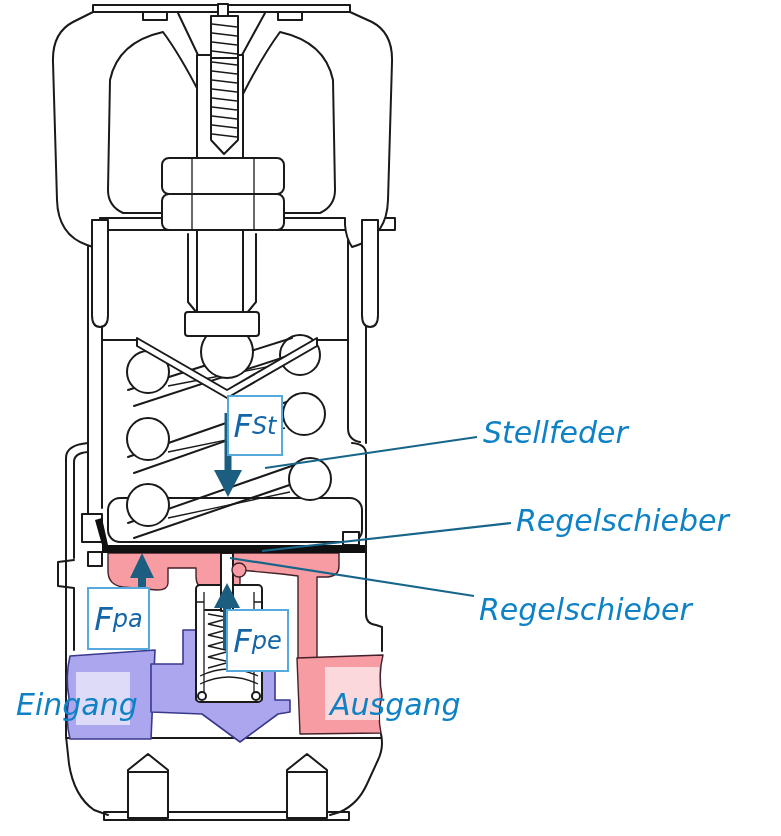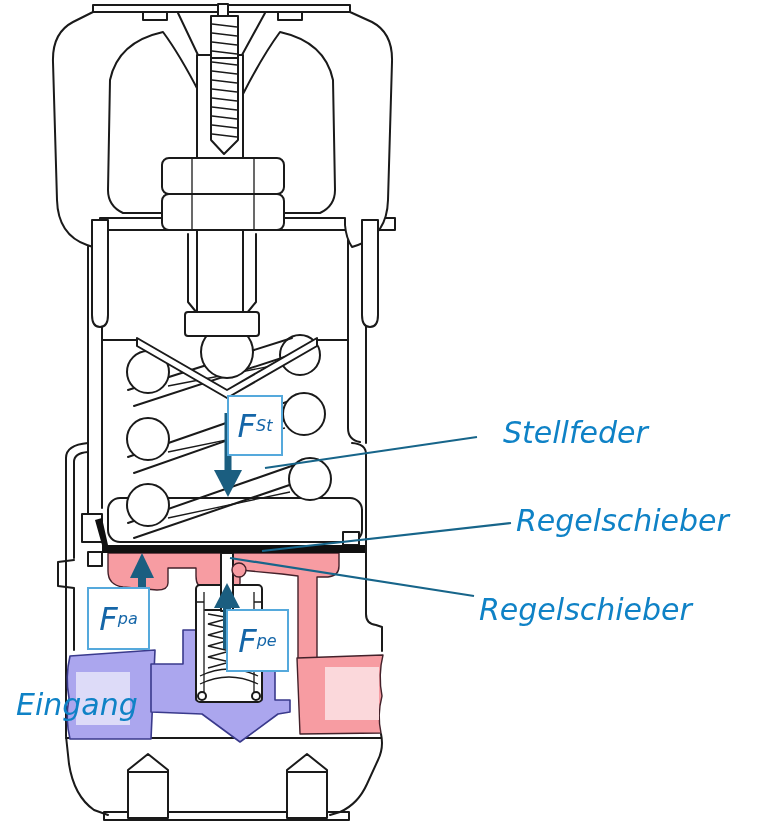--- a/index.html
+++ b/index.html
@@ -25,21 +25,21 @@
   .pink{fill:var(--outlet-pink);stroke:#43212a;stroke-width:1.4;stroke-linejoin:round;}
   .blackband{fill:#101010;stroke:none;}
   .leader{fill:none;stroke:var(--leader-teal);stroke-width:2.2;}
   .arrow{fill:var(--arrow-teal);stroke:none;}
   .part-label{position:absolute;color:var(--label-blue);font-style:italic;font-size:30px;
               white-space:nowrap;letter-spacing:0px;}
   .force-box{position:absolute;background:#ffffff;border:2.5px solid var(--box-border-blue);
              display:flex;align-items:center;justify-content:center;
              color:var(--force-blue);font-style:italic;}
   .force-box .sym{font-size:32px;line-height:1;}
-  .force-box sub{font-size:16px;line-height:1;vertical-align:-6px;}
+  .force-box sub{font-size:24px;line-height:1;vertical-align:-6px;}
 </style>
 </head>
 <body>
 
 <div id="stage">
 
   <svg width="781" height="836" viewBox="0 0 781 836">
 
     <g>
       <path class="ln" d="M85,218 H395 M85,230 H395 M85,218 V230 M395,218 V230"></path>
@@ -172,18 +172,19 @@
   </div>
   <div class="force-box" style="left:87px;top:587px;width:59px;height:59px;">
     <span class="sym">F</span>
       <sub>pa</sub>
   </div>
   <div class="force-box" style="left:226px;top:609px;width:59px;height:59px;">
     <span class="sym">F</span>
       <sub>pe</sub>
   </div>
 
-  <div class="part-label" style="left:483px;top:415px;margin-left:20px;">Stellfeder</div>
+  <div class="part-label" style="left:483px;top:415px;">Stellfeder</div>
   <div class="part-label" style="left:516px;top:503px;">Regelschieber</div>
   <div class="part-label" style="left:479px;top:592px;">Regelschieber</div>
   <div class="part-label" style="left:16px;top:687px;">Eingang</div>
+  <div class="part-label" style="left:330px;top:687px;">Ausgang</div>
 
 </div>
 
 </body></html>

